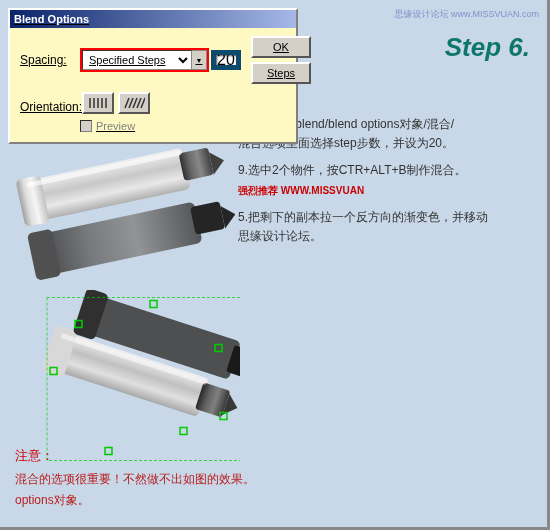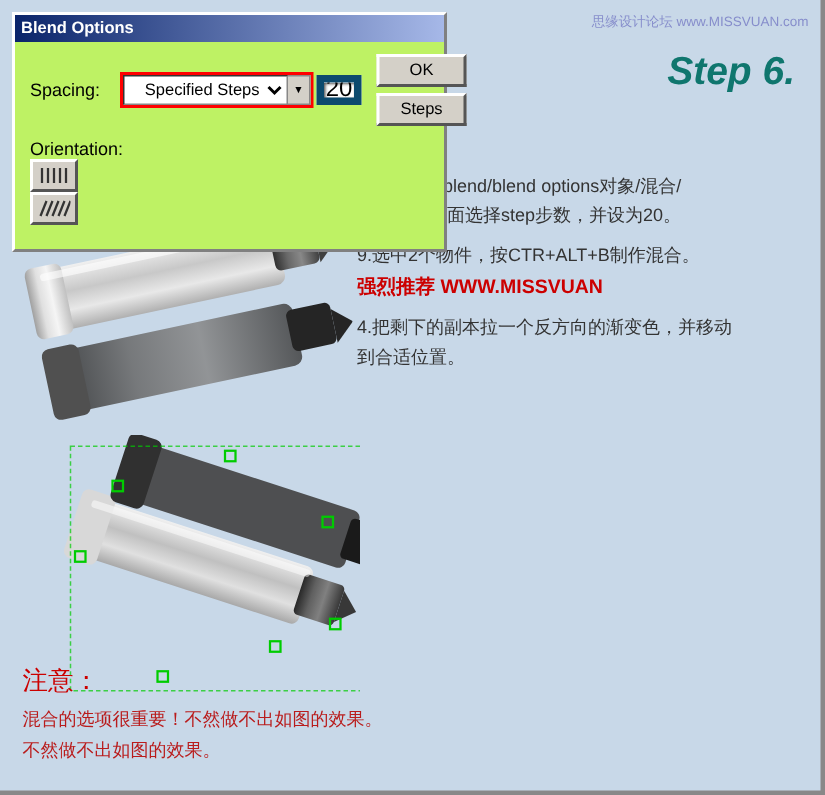--- a/index.html
+++ b/index.html
@@ -11,26 +11,27 @@
       overflow: hidden;
       position: relative;
     }
 
     
     .dialog-box {
       position: absolute;
       top: 8px;
       left: 8px;
       width: 290px;
-      background: #bef264;
+      background: #fef9c3;
       border: 2px solid #808080;
       border-top: 2px solid #ffffff;
       border-left: 2px solid #ffffff;
       padding: 0;
       z-index: 10;
+      text-decoration: underline;
     }
     .dialog-titlebar {
       background: linear-gradient(to right, #0a246a, #a6b8e8);
       color: white;
       font-size: 11px;
       font-weight: bold;
       padding: 2px 4px;
       height: 18px;
       display: flex;
       align-items: center;
@@ -152,21 +153,20 @@
       border: 2px solid red;
       align-items: stretch;
     }
     .select-container select {
       border: 1px inset #888;
       font-size: 11px;
       padding: 0 2px;
       width: 110px;
       height: 20px;
       background: white;
-      text-align: right;
     }
     .select-container .arrow {
       width: 15px;
       background: #d4d0c8;
       border: 1px solid #888;
       border-left: none;
       display: flex;
       align-items: center;
       justify-content: center;
       font-size: 7px;
@@ -192,21 +192,21 @@
         </select>
         <div class="arrow">▼</div>
       </div>
       <input type="text" class="steps-input" value="20" style="">
       <div class="buttons-col">
         <div class="win-button">OK</div>
         <div class="win-button">Steps</div>
       </div>
     </div>
 
-    <div style="display:flex; align-items:flex-start; margin-bottom:6px;flex-direction:column;">
+    <div style="display:flex; align-items:flex-end; margin-bottom:6px;">
       <span class="dialog-label">Orientation:</span>
       <div class="orient-btn">
 
         <svg width="22" height="14" viewBox="0 0 22 14">
           <line x1="3" y1="2" x2="3" y2="12" stroke="#333" stroke-width="1.5"></line>
           <line x1="7" y1="2" x2="7" y2="12" stroke="#333" stroke-width="1.5"></line>
           <line x1="11" y1="2" x2="11" y2="12" stroke="#333" stroke-width="1.5"></line>
           <line x1="15" y1="2" x2="15" y2="12" stroke="#333" stroke-width="1.5"></line>
           <line x1="19" y1="2" x2="19" y2="12" stroke="#333" stroke-width="1.5"></line>
         </svg>
@@ -216,20 +216,24 @@
         <svg width="22" height="14" viewBox="0 0 22 14">
           <line x1="2" y1="12" x2="6" y2="2" stroke="#333" stroke-width="1.5"></line>
           <line x1="6" y1="12" x2="10" y2="2" stroke="#333" stroke-width="1.5"></line>
           <line x1="10" y1="12" x2="14" y2="2" stroke="#333" stroke-width="1.5"></line>
           <line x1="14" y1="12" x2="18" y2="2" stroke="#333" stroke-width="1.5"></line>
           <line x1="18" y1="12" x2="22" y2="2" stroke="#333" stroke-width="1.5"></line>
         </svg>
       </div>
     </div>
 
+    <div class="preview-row">
+      <div class="preview-check"></div>
+      <span class="preview-label">Preview</span>
+    </div>
   </div>
 </div>
 
 <div class="step-label">Step 6.</div>
 
 <div class="watermark" style="top:8px; right:11px; font-size:9px; color:rgba(80,80,180,0.55);">思缘设计论坛 www.MISSVUAN.com</div>
 
 <svg class="svg-upper" viewBox="0 0 235 190">
 
   <defs>
@@ -279,25 +283,25 @@
   </g>
 </svg>
 
 <div style="position:absolute; top:115px; left:238px; right:8px;">
   <p class="instruction-text">
     <span>1.在object/blend/blend options对象/混合/</span><br>
     <span>混合选项里面选择step步数，并设为20。</span>
   </p>
   <p class="instruction-text">
     <span>9.选中2个物件，按CTR+ALT+B制作混合。</span><br>
-    <span style="color:#cc0000; font-weight:bold; font-size:13px;">强烈推荐 WWW.MISSVUAN</span>
+    <span style="color:#cc0000; font-weight:bold; font-size:10px;">强烈推荐 WWW.MISSVUAN</span>
   </p>
   <p class="instruction-text">
-    <span>4.把剩下的副本拉一个反方向的渐变色，并移动</span><br>
-    <span>到合适位置。</span>
+    <span>5.把剩下的副本拉一个反方向的渐变色，并移动</span><br>
+    <span>思缘设计论坛。</span>
   </p>
 </div>
 
 <svg class="svg-lower" viewBox="0 0 220 175">
   <defs>
     <linearGradient id="bodyGrad3" x1="0" y1="0" x2="0" y2="1">
       <stop offset="0%" stop-color="#f0f0f0"></stop>
       <stop offset="40%" stop-color="#c0c0c0"></stop>
       <stop offset="70%" stop-color="#e0e0e0"></stop>
       <stop offset="100%" stop-color="#a8a8a8"></stop>
@@ -330,22 +334,22 @@
   <rect x="195" y="52" width="7" height="7" fill="none" stroke="#00cc00" stroke-width="1.5"></rect>
   <rect x="85" y="155" width="7" height="7" fill="none" stroke="#00cc00" stroke-width="1.5"></rect>
   <rect x="160" y="135" width="7" height="7" fill="none" stroke="#00cc00" stroke-width="1.5"></rect>
   <rect x="30" y="75" width="7" height="7" fill="none" stroke="#00cc00" stroke-width="1.5"></rect>
   <rect x="200" y="120" width="7" height="7" fill="none" stroke="#00cc00" stroke-width="1.5"></rect>
 
   <rect x="27" y="5" width="196" height="163" fill="none" stroke="#00cc00" stroke-width="1" stroke-dasharray="3,2" opacity="0.7"></rect>
 </svg>
 
 <div style="position:absolute; bottom:18px; left:15px; right:15px;">
-  <div style="font-size:17px; color:#cc0000; margin-bottom:4px;">注意：</div>
+  <div style="font-size:13px; color:#cc0000; margin-bottom:4px;">注意：</div>
   <div style="font-size:12px; color:#b91c1c; line-height:1.8;">
     <span>混合的选项很重要！不然做不出如图的效果。</span><br>
-    <span>不然做不出如图的效果。</span>
+    <span>options对象。</span>
   </div>
 </div>
 
 <div style="position:absolute; bottom:0; left:0; right:0; height:3px; background:#888;"></div>
 
 <div style="position:absolute; top:0; bottom:0; right:0; width:3px; background:#888;"></div>
 
 </body></html>

